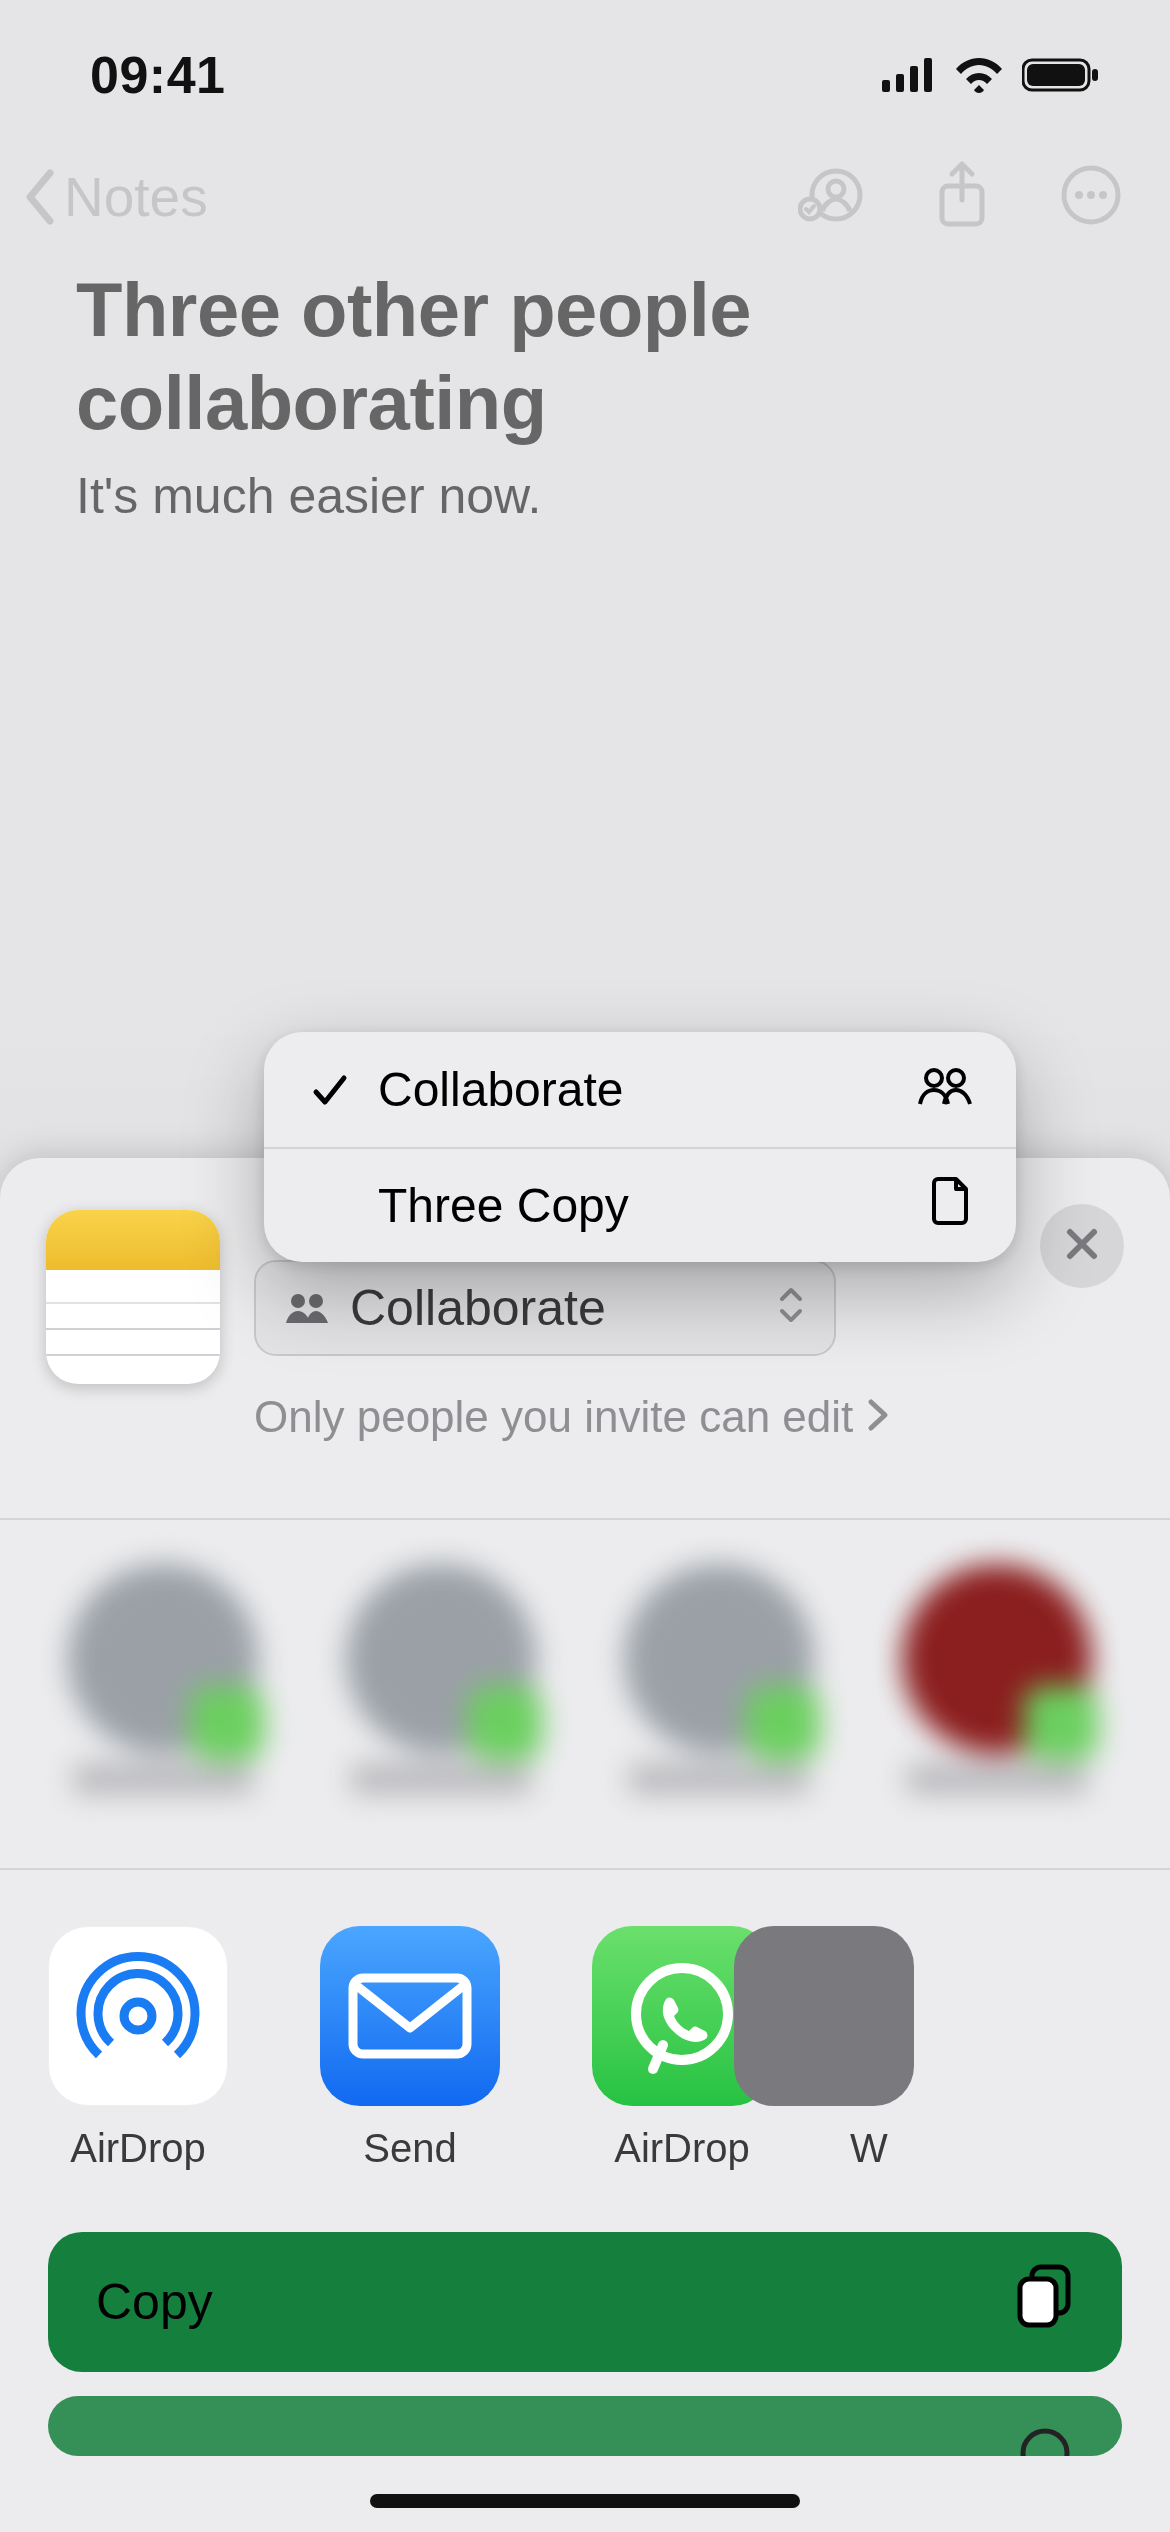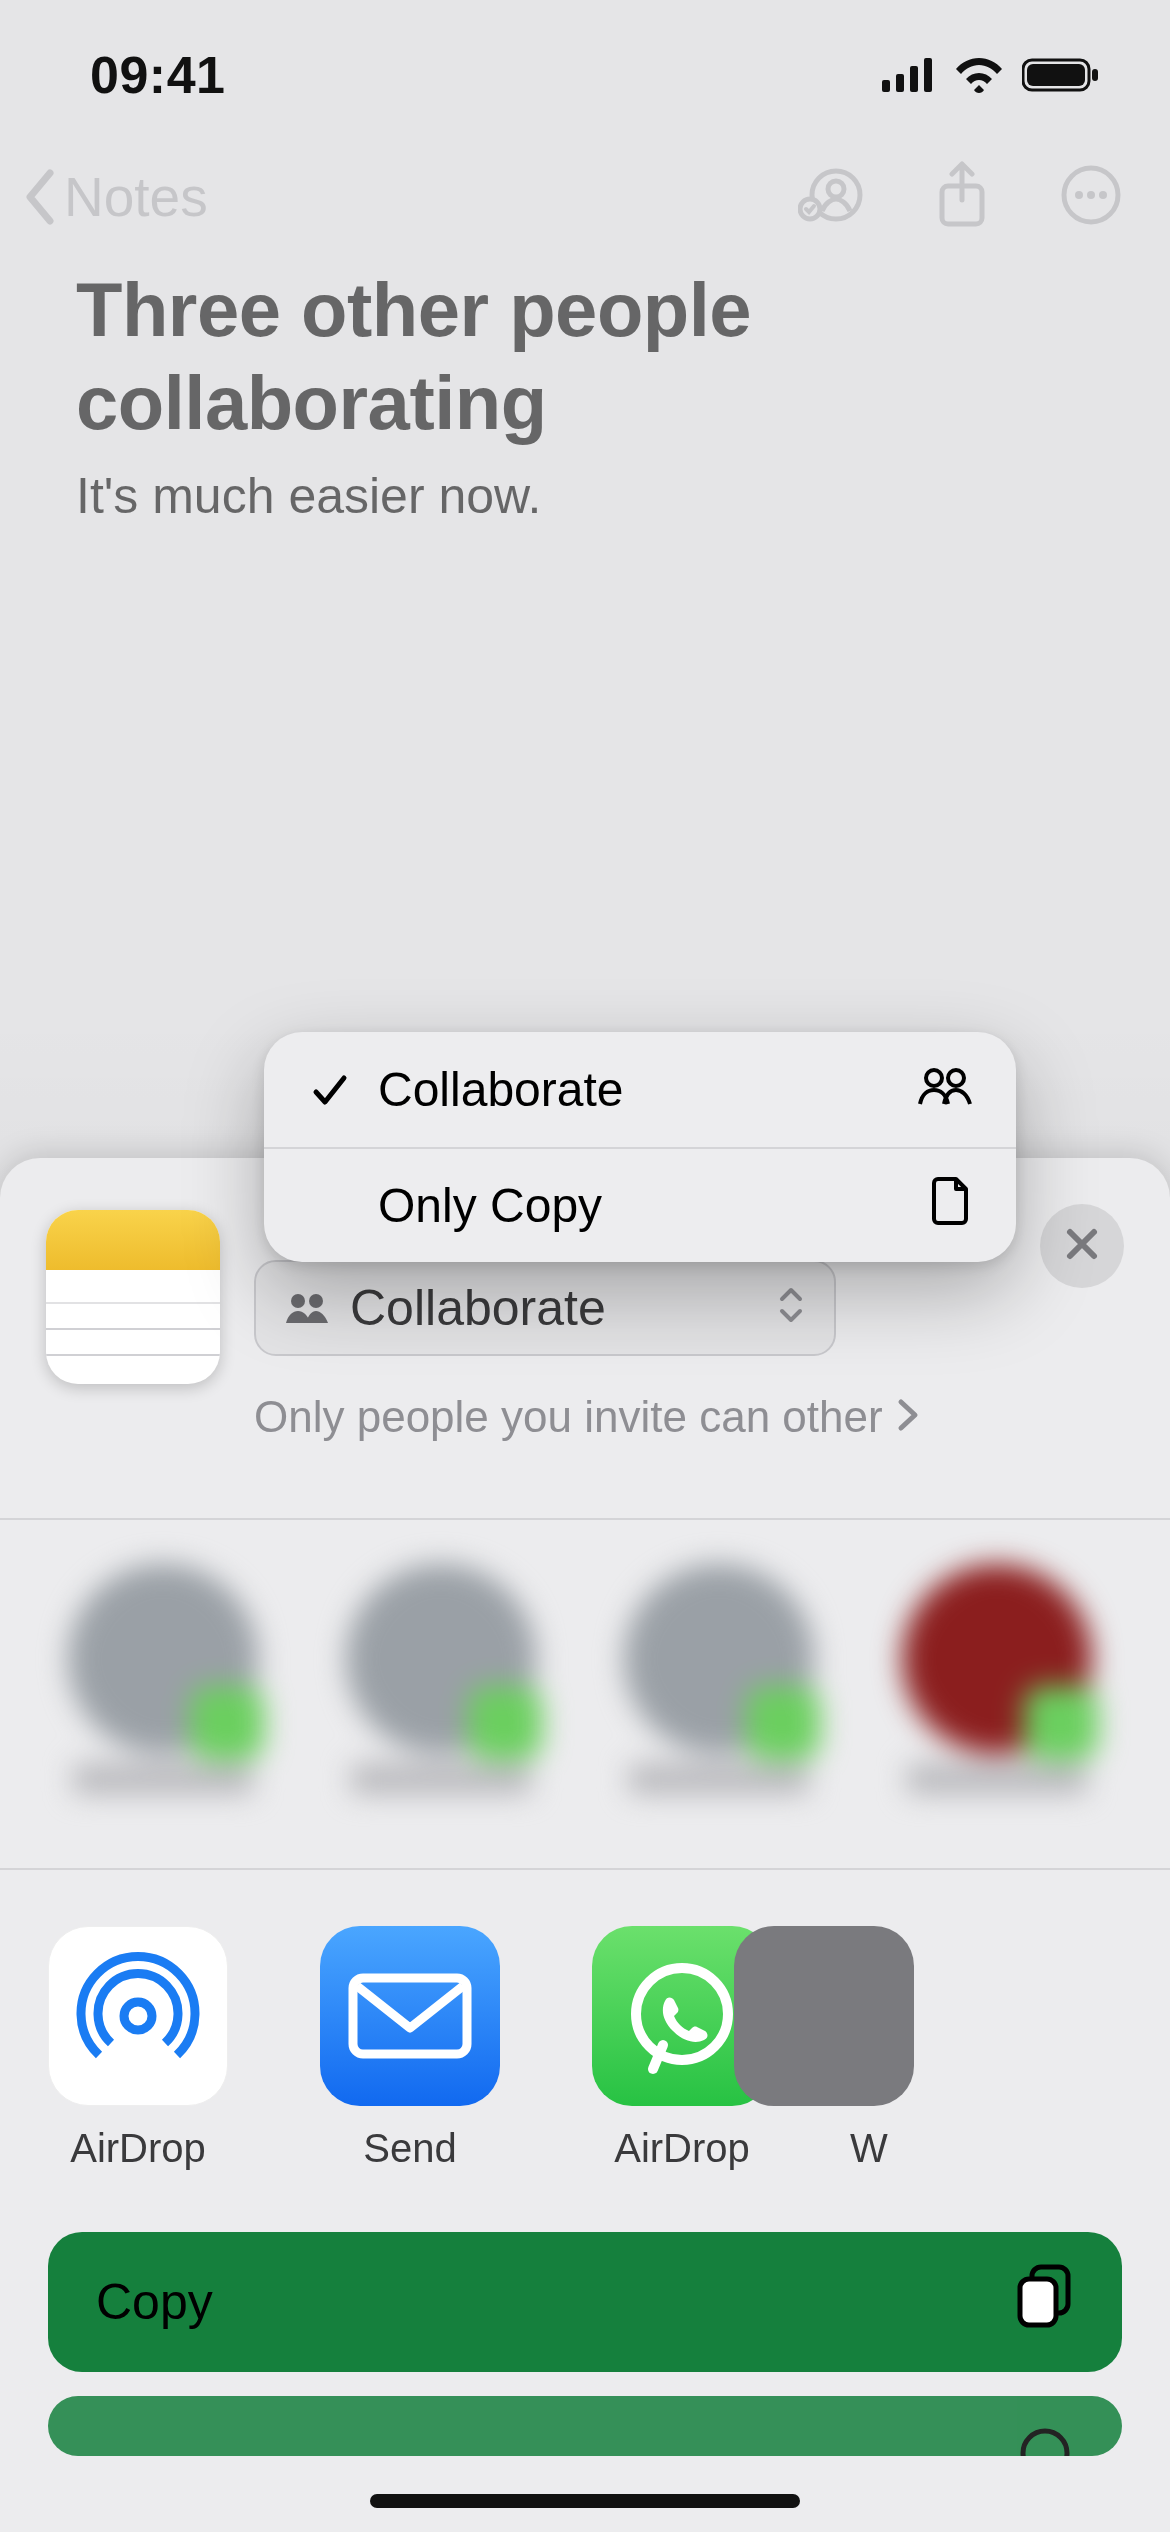--- a/index.html
+++ b/index.html
@@ -313,21 +313,21 @@
             </svg>
         </span>
         <span>Collaborate</span>
         <span class="updown-icon">
           <svg width="30" height="40" viewBox="0 0 30 40">
               <path d="M6 14l9-9 9 9M6 26l9 9 9-9" fill="none" stroke="#8e8e93" stroke-width="4" stroke-linecap="round" stroke-linejoin="round"></path>
             </svg>
         </span>
       </div>
       <div class="permission-row">
-        <span>Only people you invite can other</span>
+        <span>Only people you invite can edit</span>
         <span class="chev">
           <svg width="22" height="34" viewBox="0 0 22 34">
               <path d="M4 4l14 13L4 30" fill="none" stroke="#8e8e93" stroke-width="5" stroke-linecap="round" stroke-linejoin="round"></path>
             </svg>
         </span>
       </div>
     </div>
     <div class="close-btn">
       <span>
         <svg width="36" height="36" viewBox="0 0 36 36">
@@ -440,21 +440,21 @@
           <path d="M4 38c2-10 8-14 14-14s12 4 14 14" fill="none" stroke="#000" stroke-width="4"></path>
           <path d="M28 38c2-10 7-14 12-14s11 4 14 14" fill="none" stroke="#000" stroke-width="4"></path>
         </svg>
     </span>
   </div>
   <div class="pop-item">
     <div class="pop-left">
       <span class="pop-check hidden">
         <svg width="36" height="32"></svg>
       </span>
-      <span>Only Copy</span>
+      <span>Three Copy</span>
     </div>
     <span class="pop-right-icon">
       <svg width="40" height="50" viewBox="0 0 40 50">
           <path d="M6 4h18l10 10v30a4 4 0 0 1-4 4H6a4 4 0 0 1-4-4V8a4 4 0 0 1 4-4z" fill="none" stroke="#000" stroke-width="4" stroke-linejoin="round"></path>
           <path d="M24 4v10h10" fill="none" stroke="#000" stroke-width="4" stroke-linejoin="round"></path>
         </svg>
     </span>
   </div>
 </div>
 

